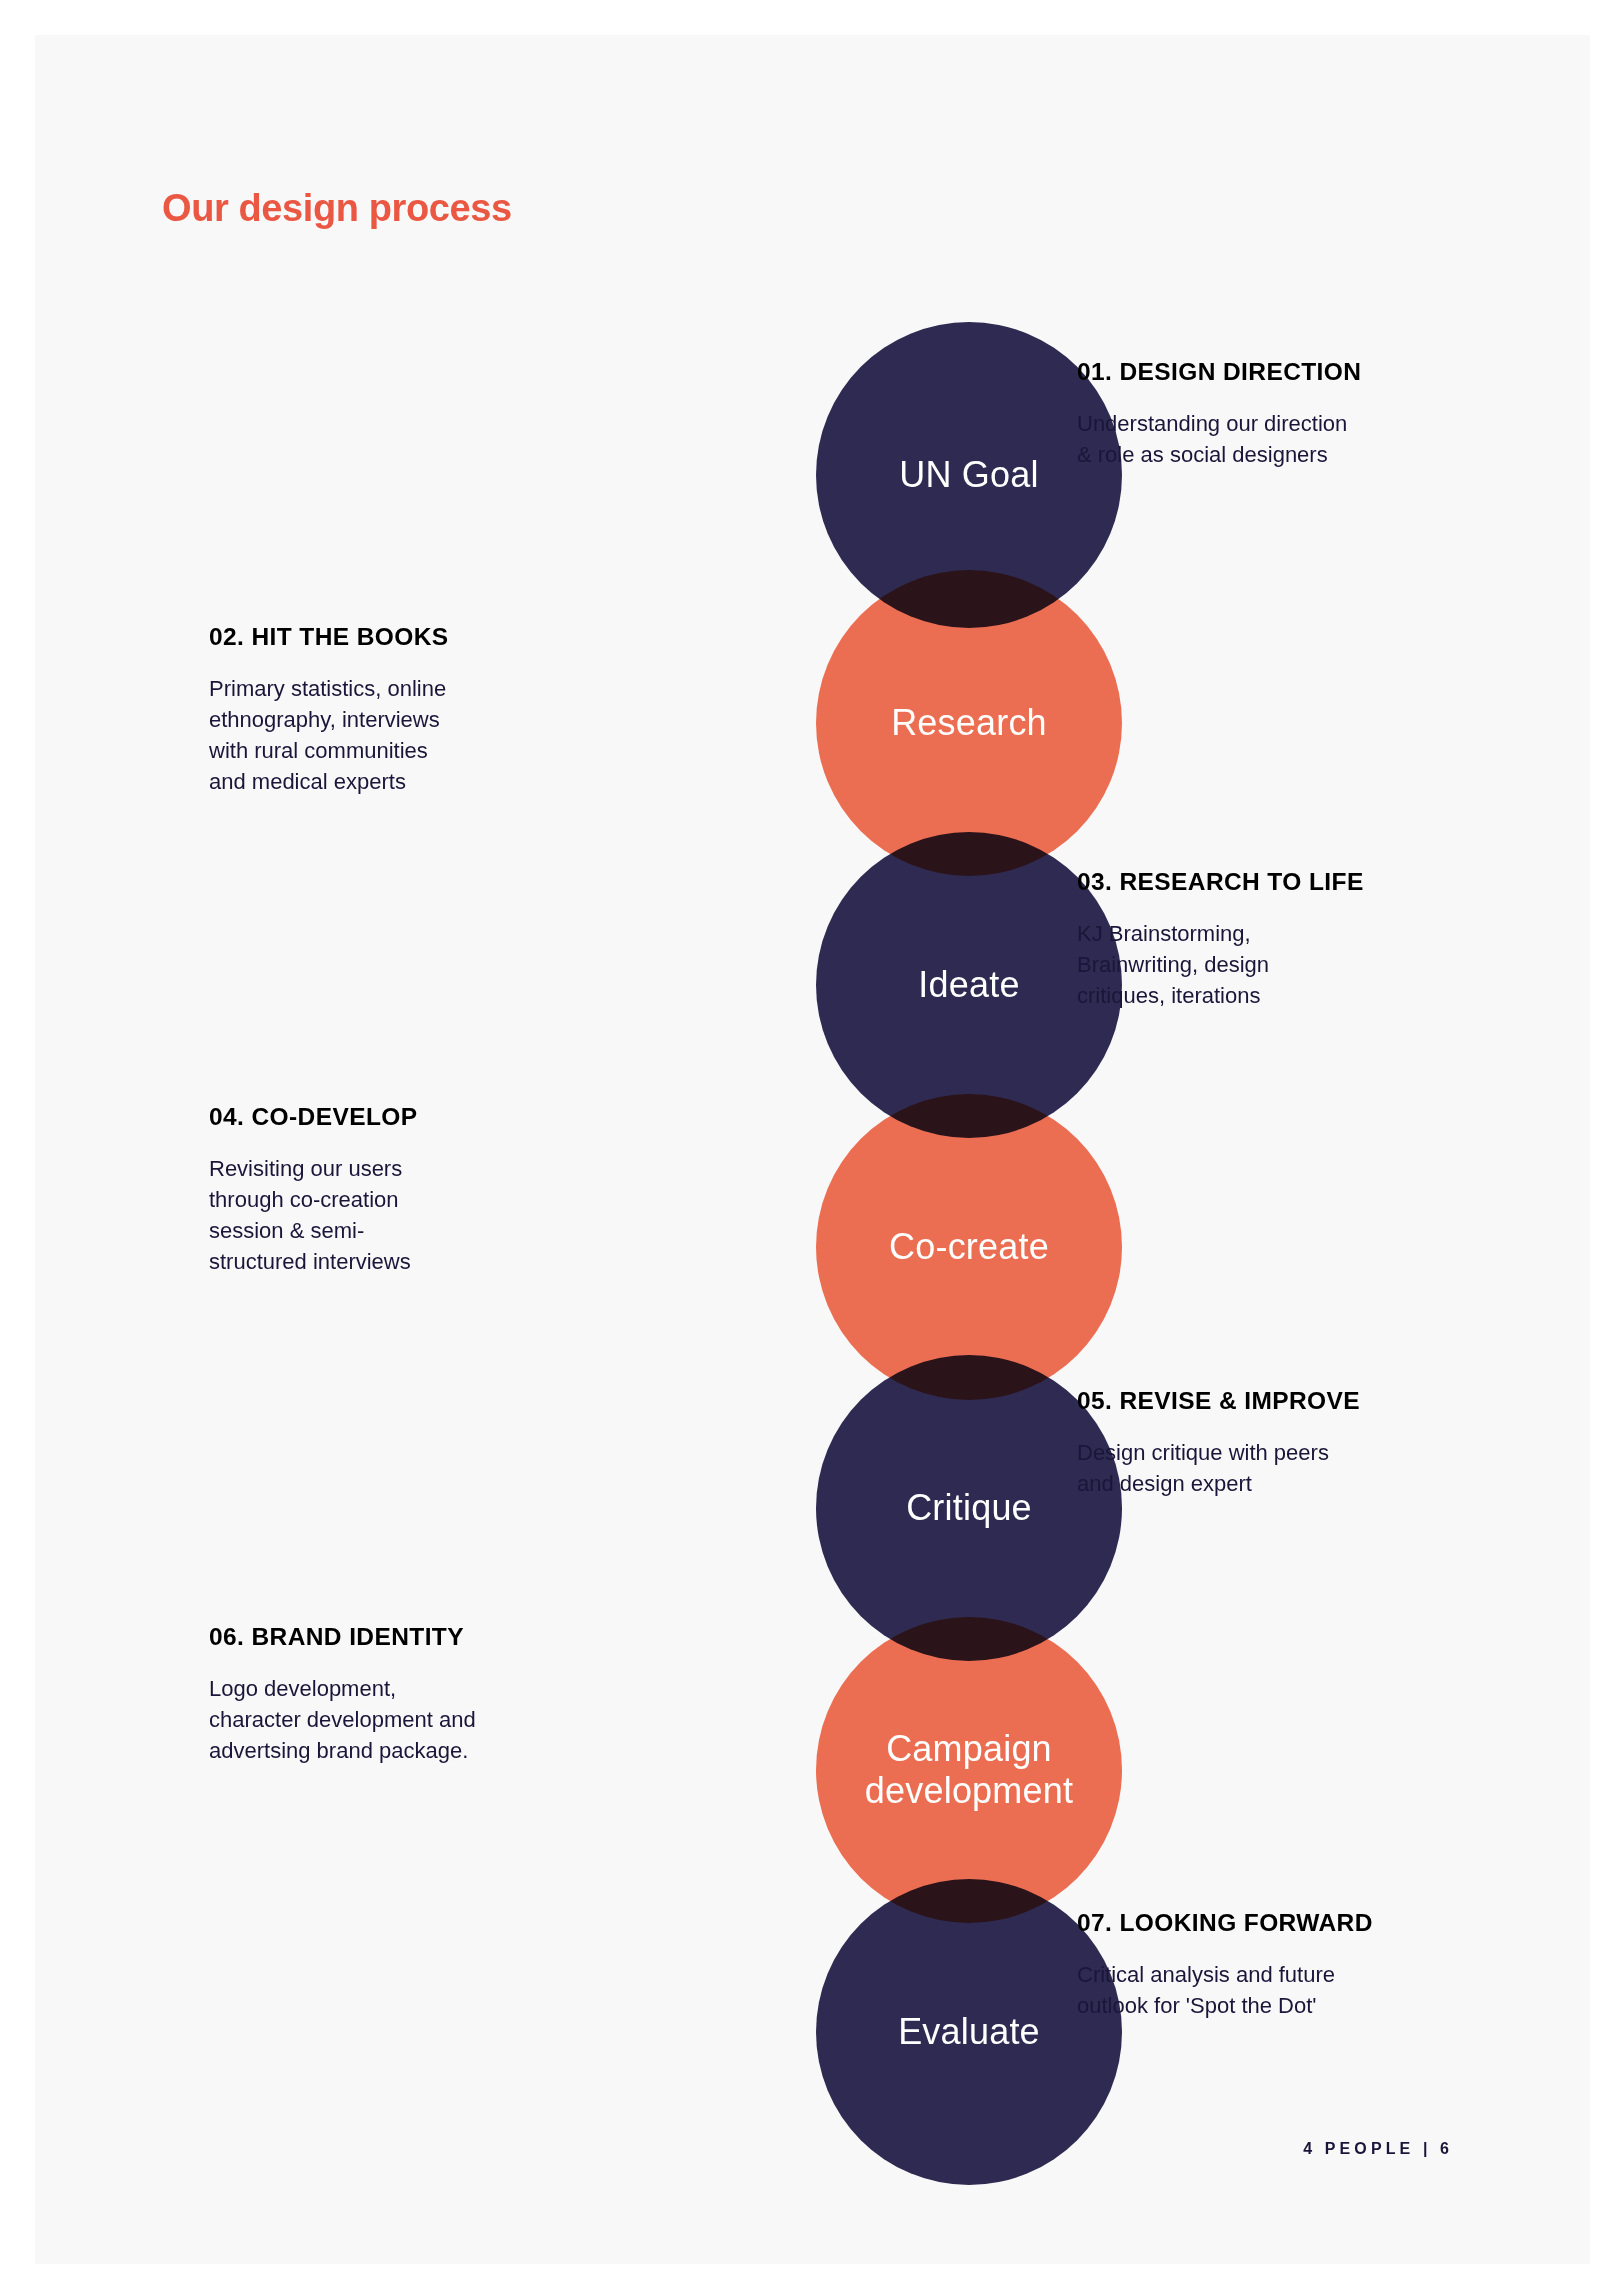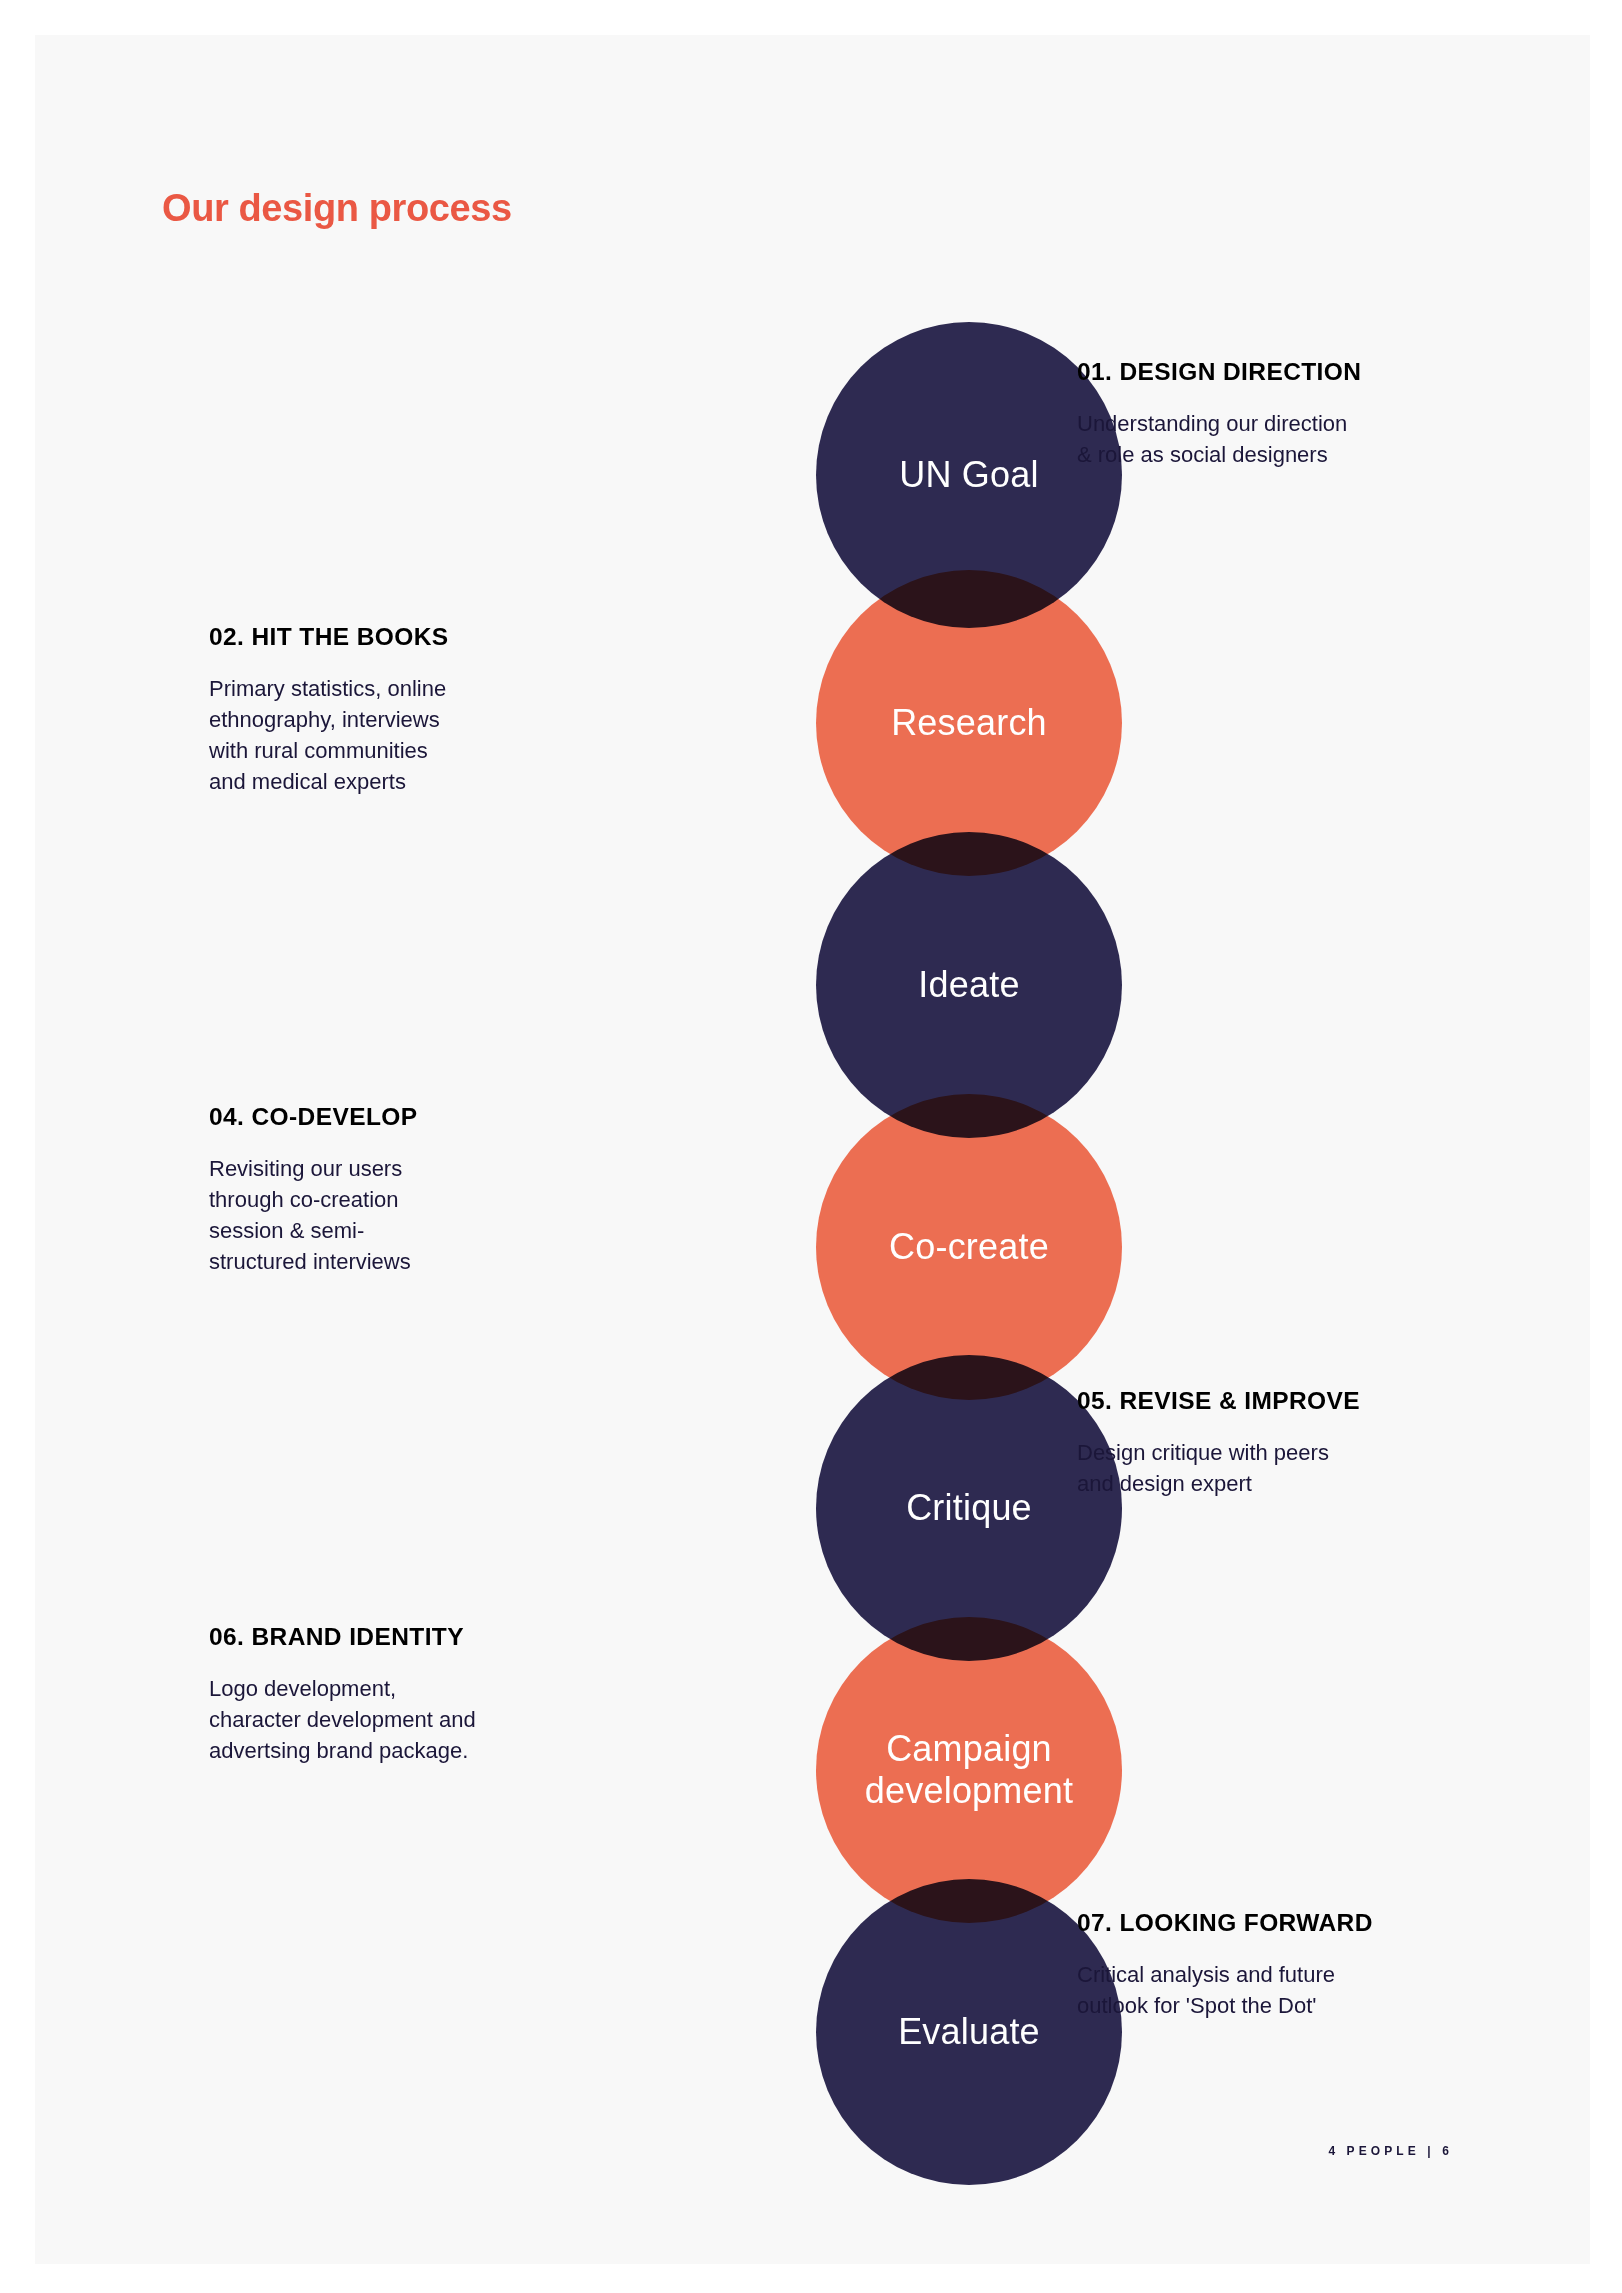--- a/index.html
+++ b/index.html
@@ -92,21 +92,21 @@
     color: #1b1639;
     margin: 0;
     white-space: pre-line;
   }
 
   
   .page-footer {
     position: absolute;
     right: 137px;
     bottom: 106px;
-    font-size: 12px;
+    font-size: 16px;
     font-weight: 600;
     letter-spacing: 4.1px;
     color: #1b1639;
     white-space: nowrap;
   }
 </style>
 </head>
 <body>
 
 <div class="page">
@@ -145,20 +145,26 @@
   </div>
 
   <div class="step-note left" style="top:588px">
     <p class="step-heading">02. HIT THE BOOKS</p>
     <p class="step-body">Primary statistics, online
 ethnography, interviews
 with rural communities
 and medical experts</p>
   </div>
 
+  <div class="step-note right" style="top:833px">
+    <p class="step-heading">03. RESEARCH TO LIFE</p>
+    <p class="step-body">KJ Brainstorming,
+Brainwriting, design
+critiques, iterations</p>
+  </div>
 
   <div class="step-note left" style="top:1068px">
     <p class="step-heading">04. CO-DEVELOP</p>
     <p class="step-body">Revisiting our users
 through co-creation
 session &amp; semi-
 structured interviews</p>
   </div>
 
   <div class="step-note right" style="top:1352px">

